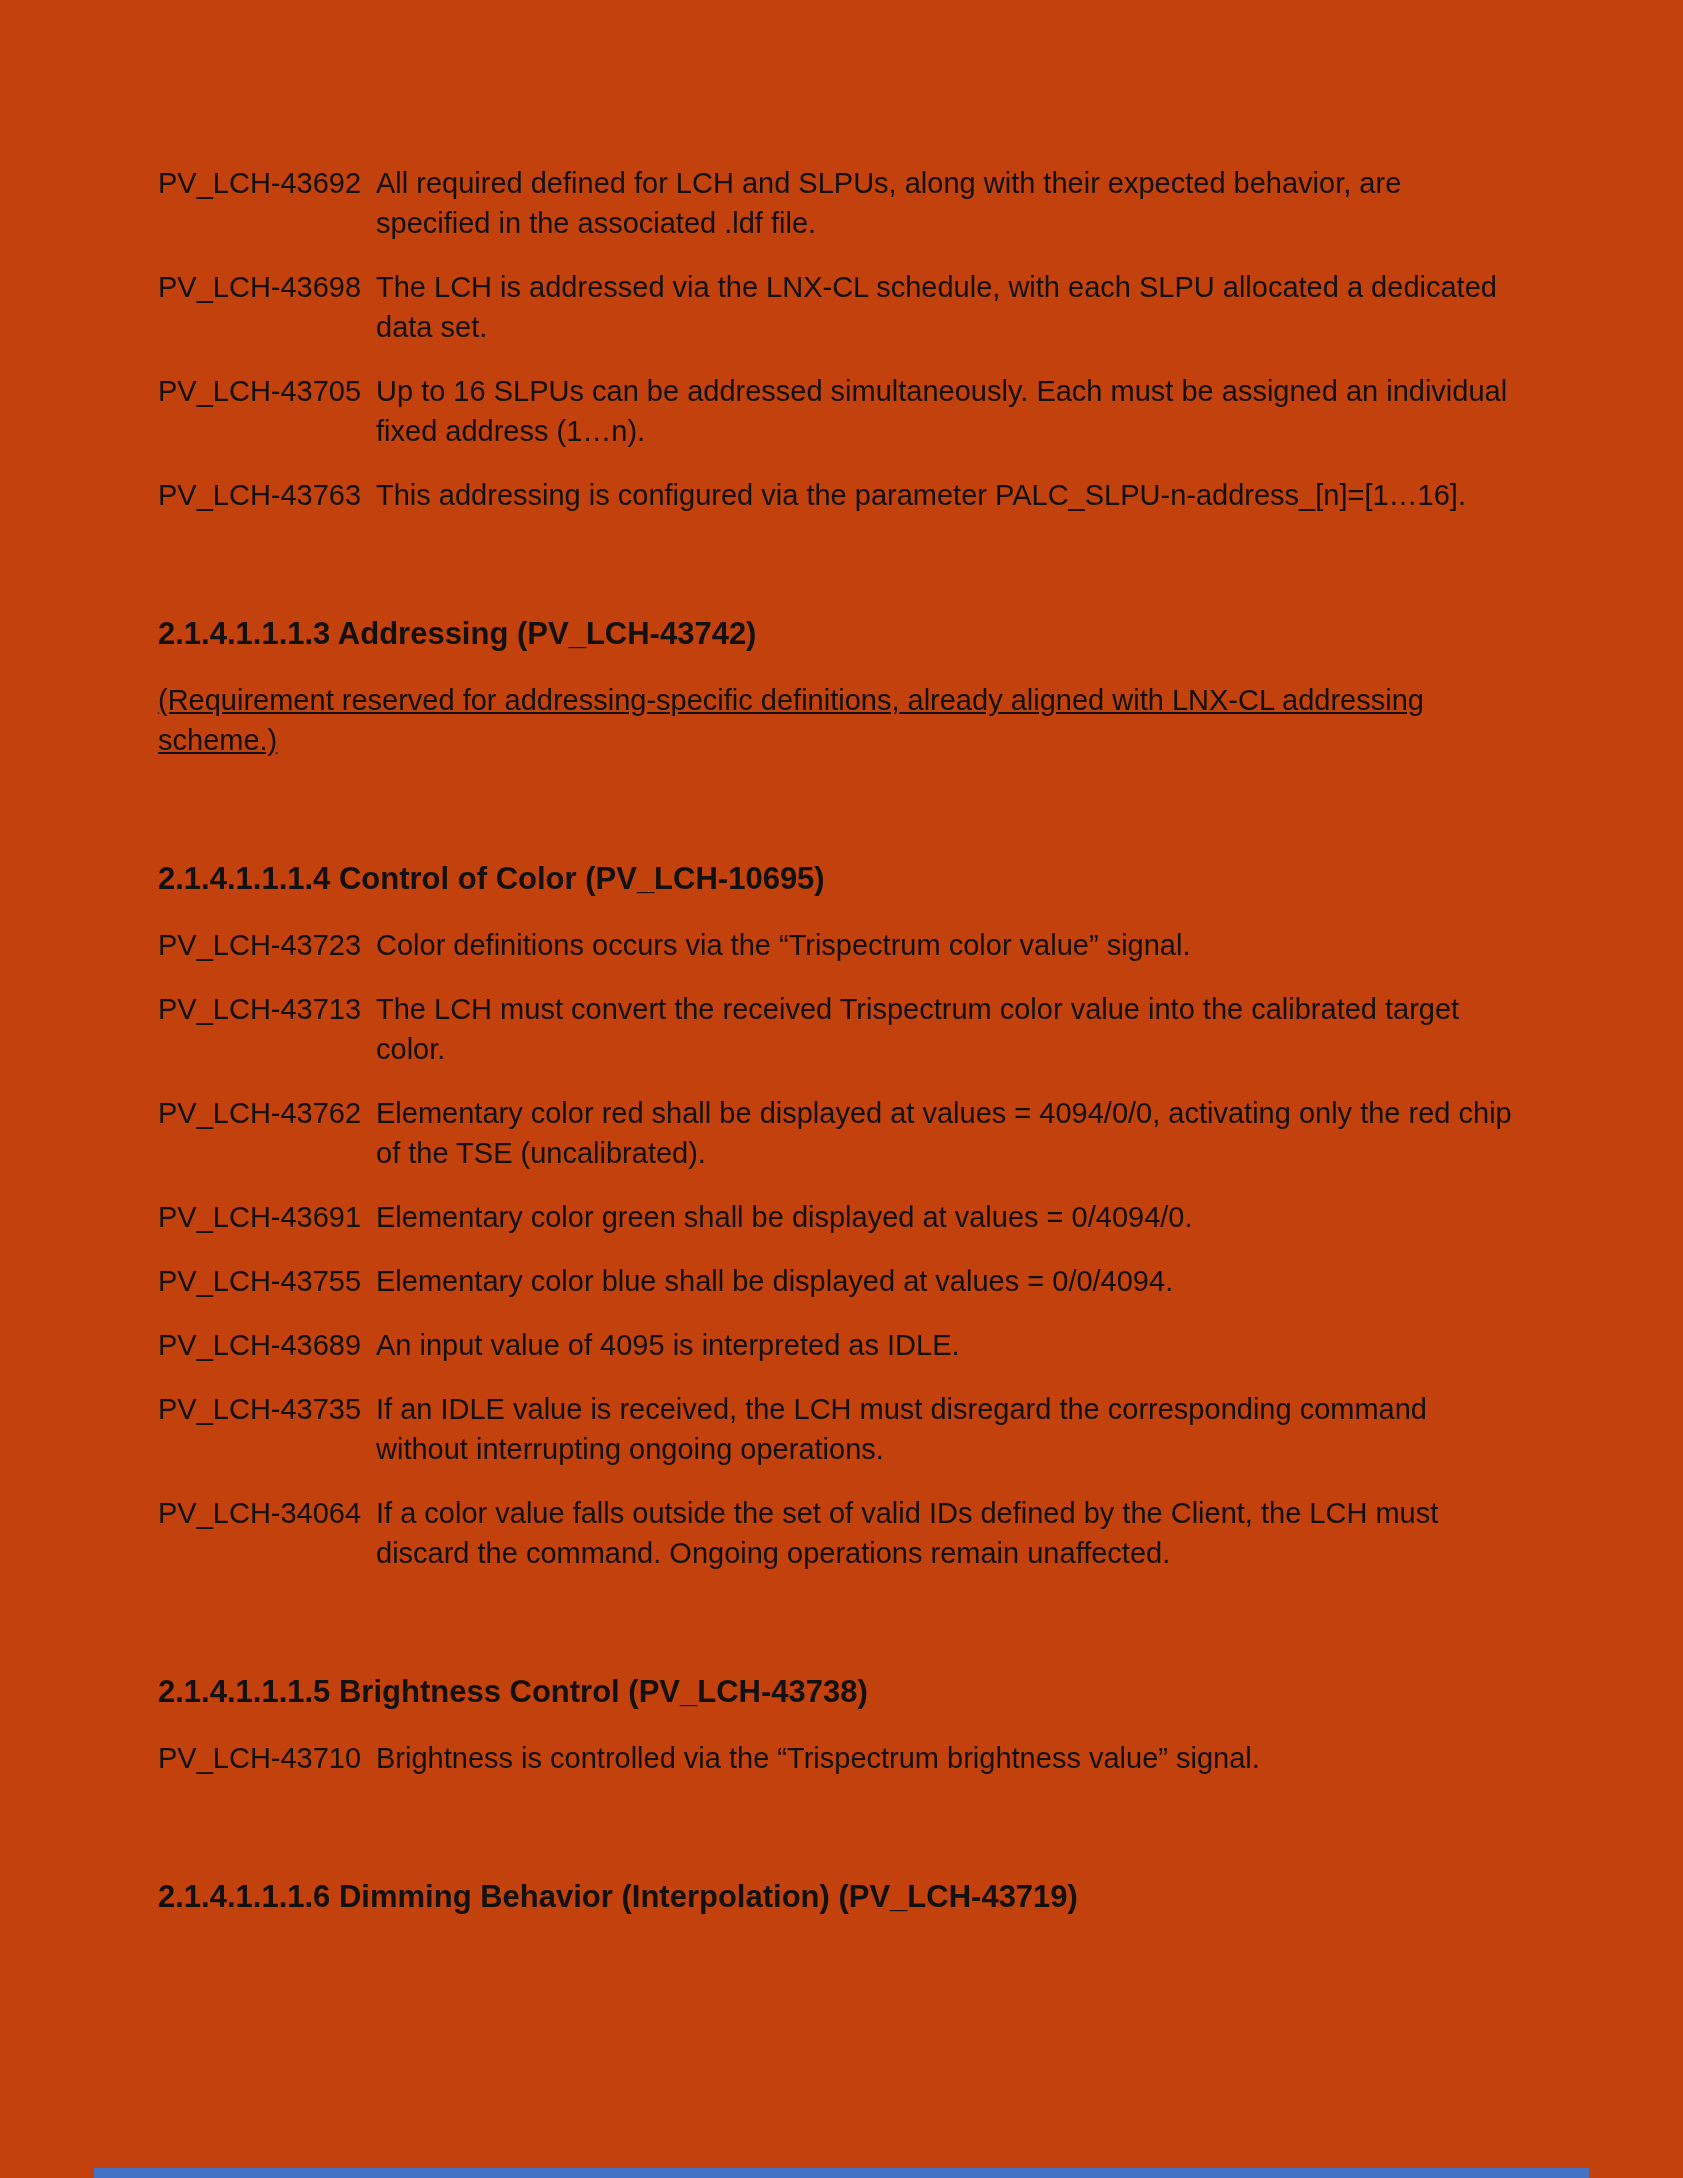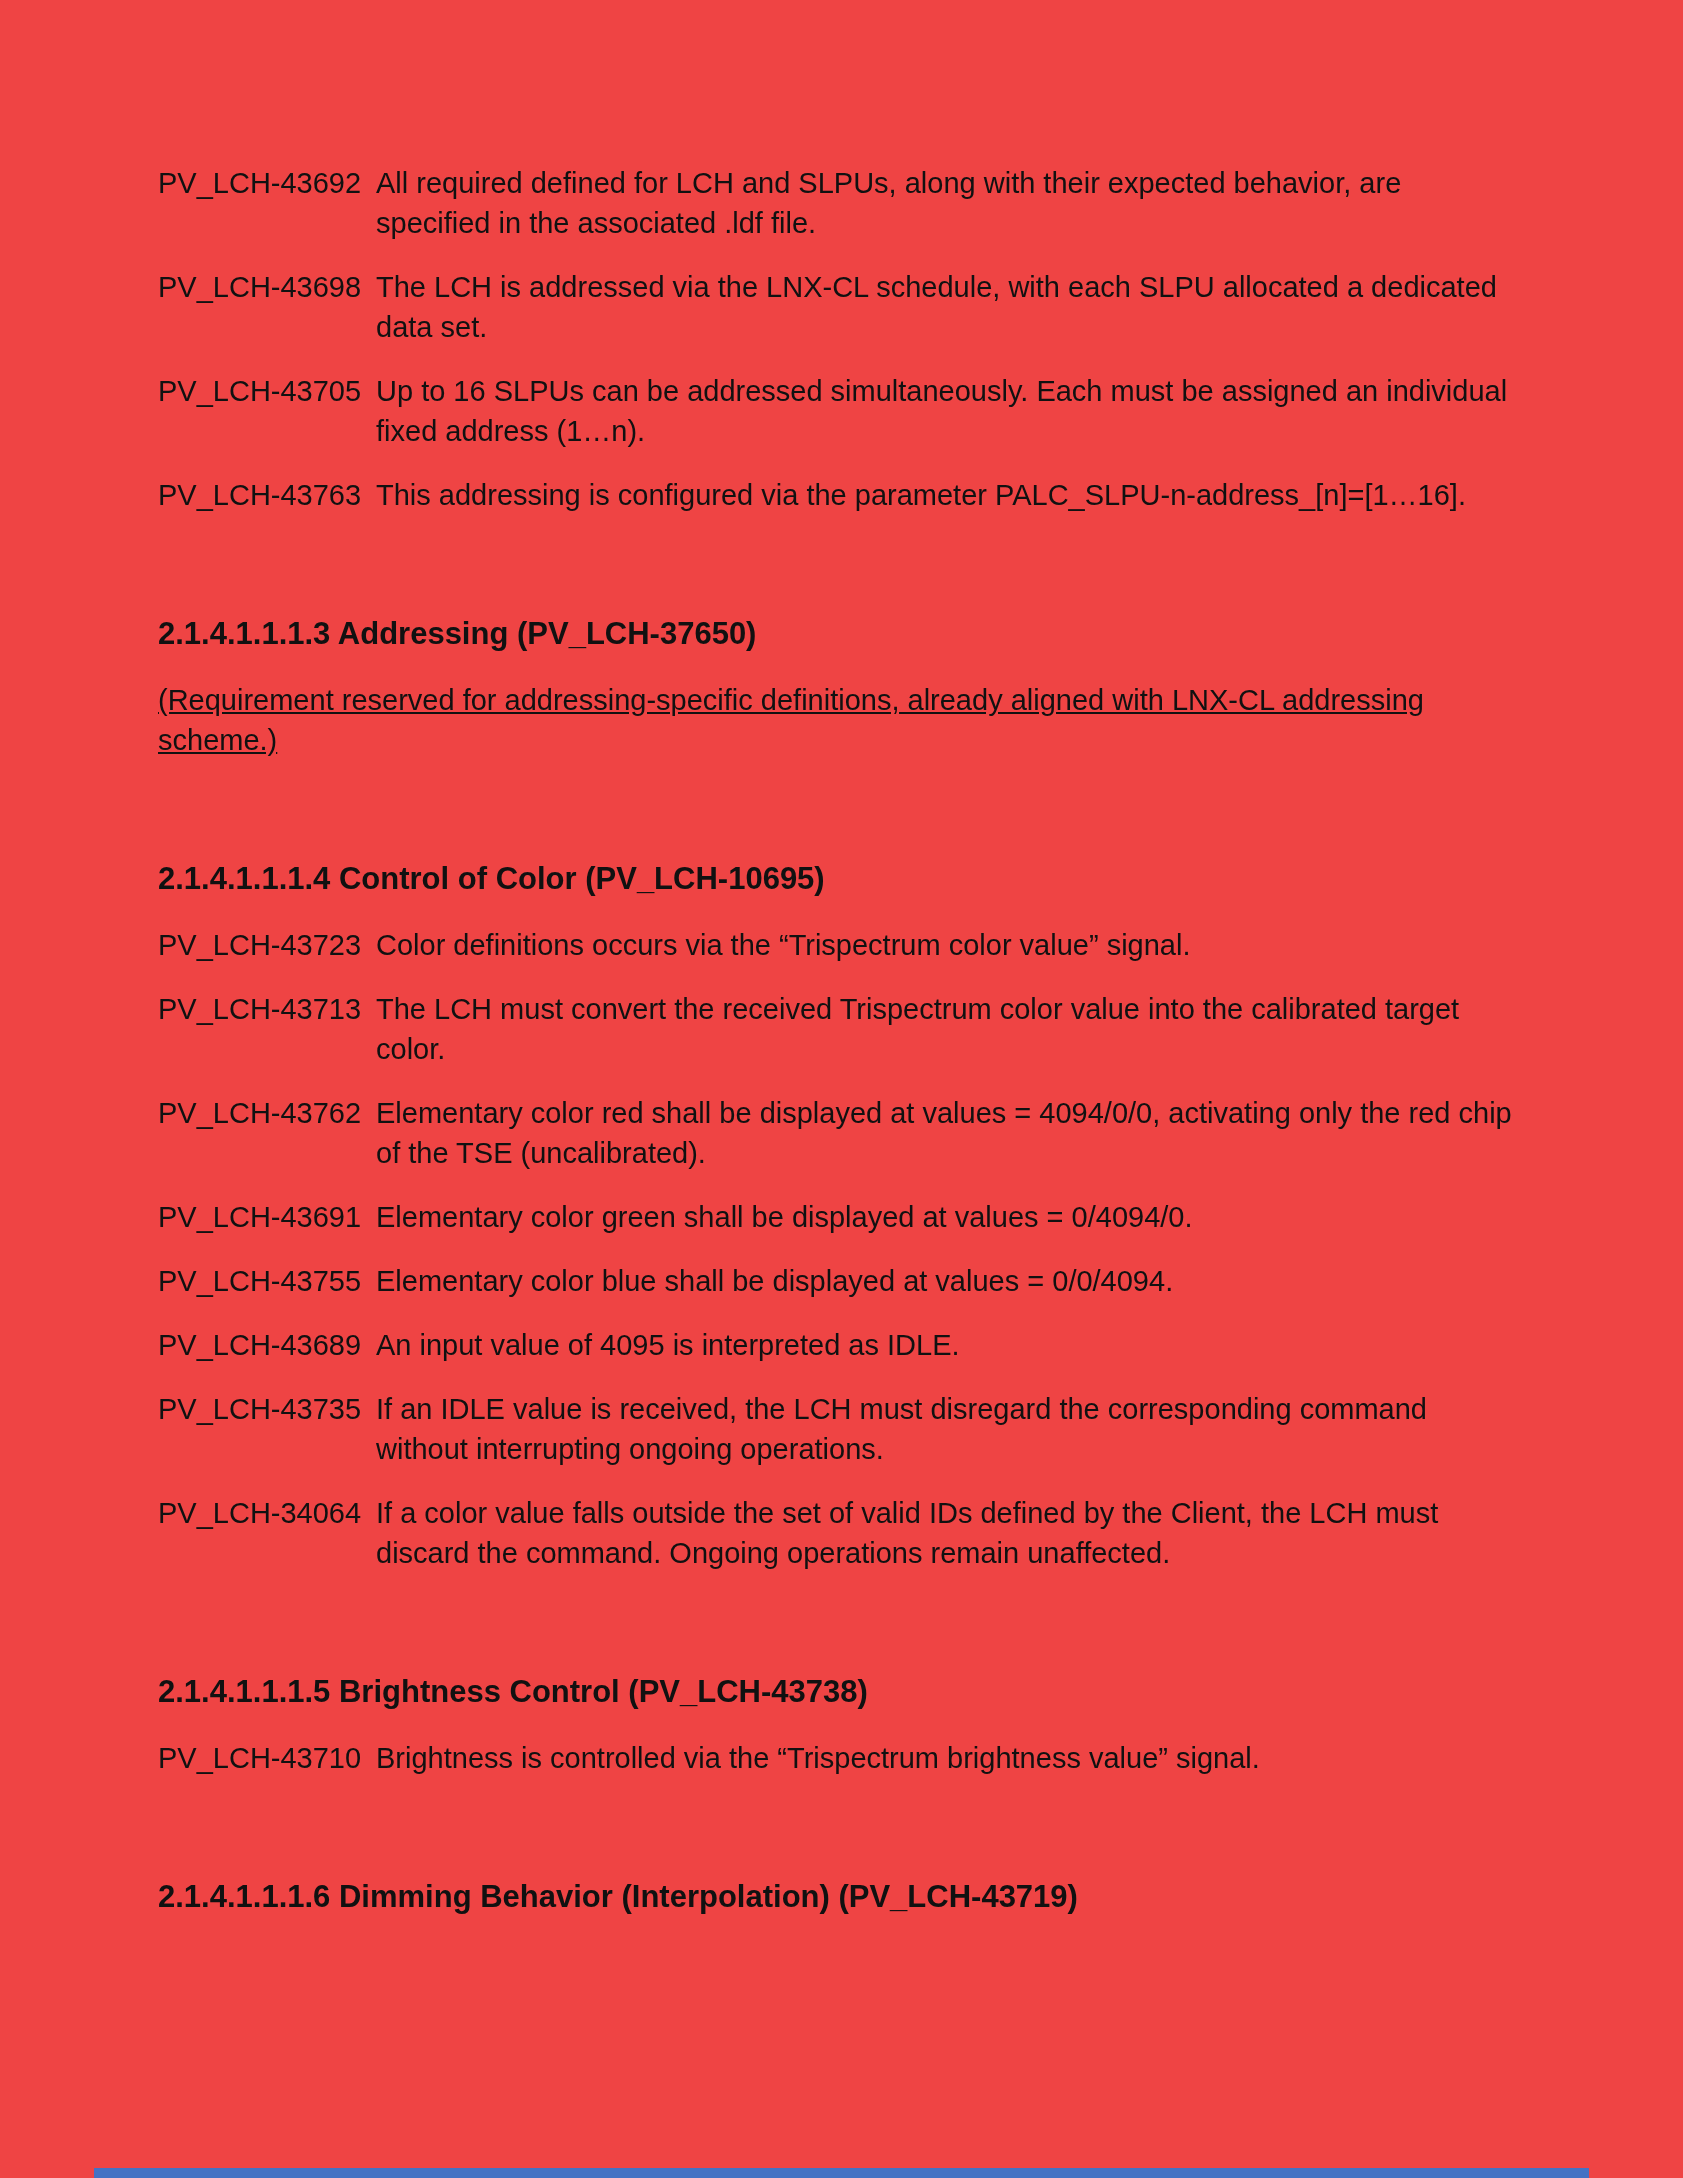--- a/index.html
+++ b/index.html
@@ -55,21 +55,21 @@
     position: absolute;
     left: 94px;
     top: 2168px;
     width: 1495px;
     height: 10px;
   }
 </style>
 </head>
 <body>
 
-<div class="page" style="background: #ef4444; color: rgb(17, 17, 17);">
+<div class="page" style="background: #c2410c; color: rgb(17, 17, 17);">
   <main class="content">
   <div class="req">
     <span class="req-id">PV_LCH-43692</span>
     <span class="req-text">All required defined for LCH and SLPUs, along with their expected behavior, are specified in the associated .ldf file.</span>
   </div>
 
   <div class="req">
     <span class="req-id">PV_LCH-43698</span>
     <span class="req-text">The LCH is addressed via the LNX-CL schedule, with each SLPU allocated a dedicated data set.</span>
   </div>
@@ -78,21 +78,21 @@
   <div class="req">
     <span class="req-id">PV_LCH-43705</span>
     <span class="req-text">Up to 16 SLPUs can be addressed simultaneously. Each must be assigned an individual fixed address (1…n).</span>
   </div>
 
   <div class="req">
     <span class="req-id">PV_LCH-43763</span>
     <span class="req-text">This addressing is configured via the parameter PALC_SLPU-n-address_[n]=[1…16].</span>
   </div>
 
-  <h2 class="heading">2.1.4.1.1.1.3 Addressing (PV_LCH-37650)</h2>
+  <h2 class="heading">2.1.4.1.1.1.3 Addressing (PV_LCH-43742)</h2>
 
   <p class="para">(Requirement reserved for addressing-specific definitions, already aligned with LNX-CL addressing scheme.)</p>
 
   <h2 class="heading">2.1.4.1.1.1.4 Control of Color (PV_LCH-10695)</h2>
 
   <div class="req">
     <span class="req-id">PV_LCH-43723</span>
     <span class="req-text">Color definitions occurs via the “Trispectrum color value” signal.</span>
   </div>
 

